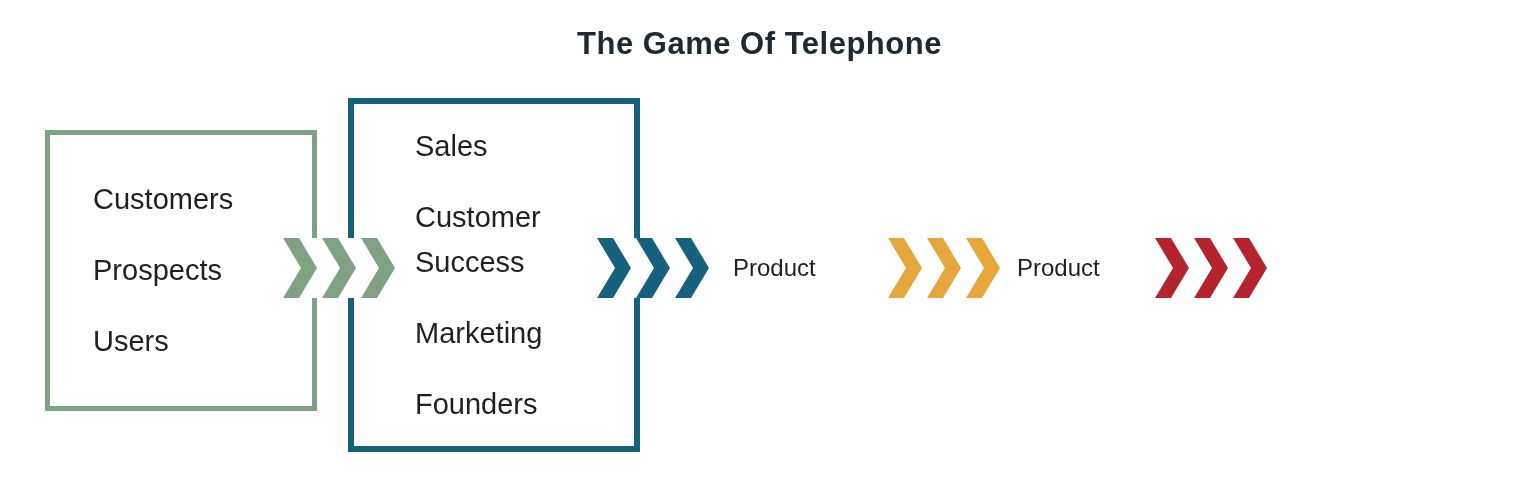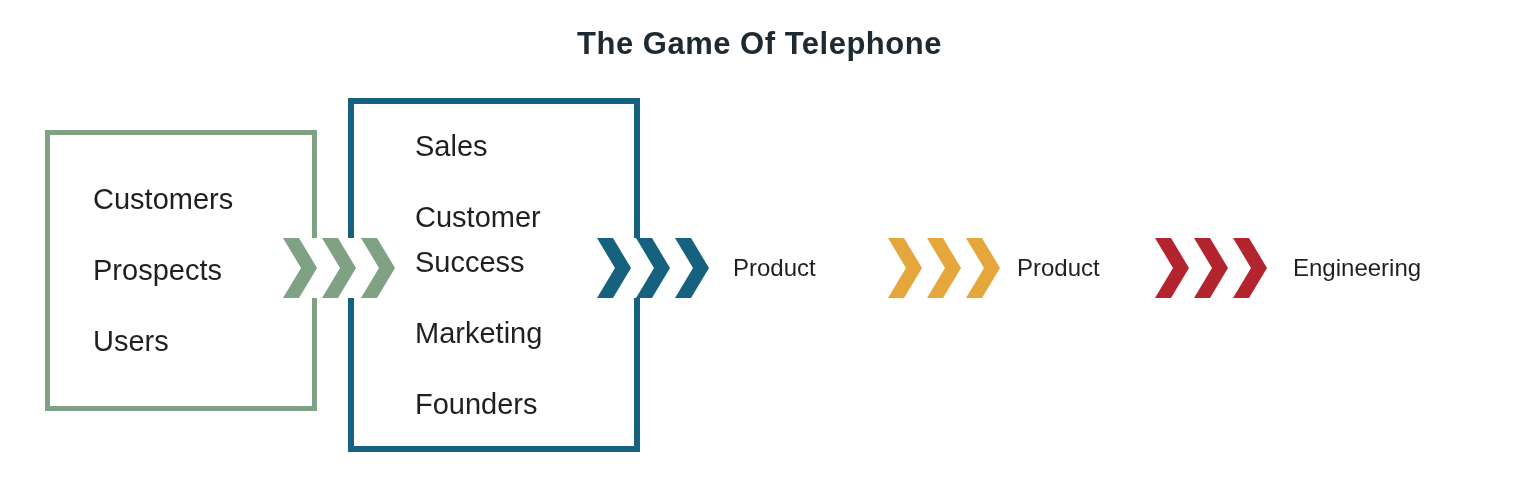--- a/index.html
+++ b/index.html
@@ -117,15 +117,14 @@
 
   <div class="stage-label" style="left:1017px">Product</div>
 
   <svg class="chevrons" style="left:1155px" viewBox="0 0 112 60" aria-hidden="true">
     <rect x="0" y="0" width="112" height="60" fill="#ffffff"></rect>
     <path d="M0,0 h16 l18,30 -18,30 h-16 l18,-30 z" fill="#B3242E"></path>
     <path d="M39,0 h16 l18,30 -18,30 h-16 l18,-30 z" fill="#B3242E"></path>
     <path d="M78,0 h16 l18,30 -18,30 h-16 l18,-30 z" fill="#B3242E"></path>
   </svg>
 
-  <div class="stage-label" style="left:1293px">Engineering</div>
 
 </div>
 
 </body></html>

